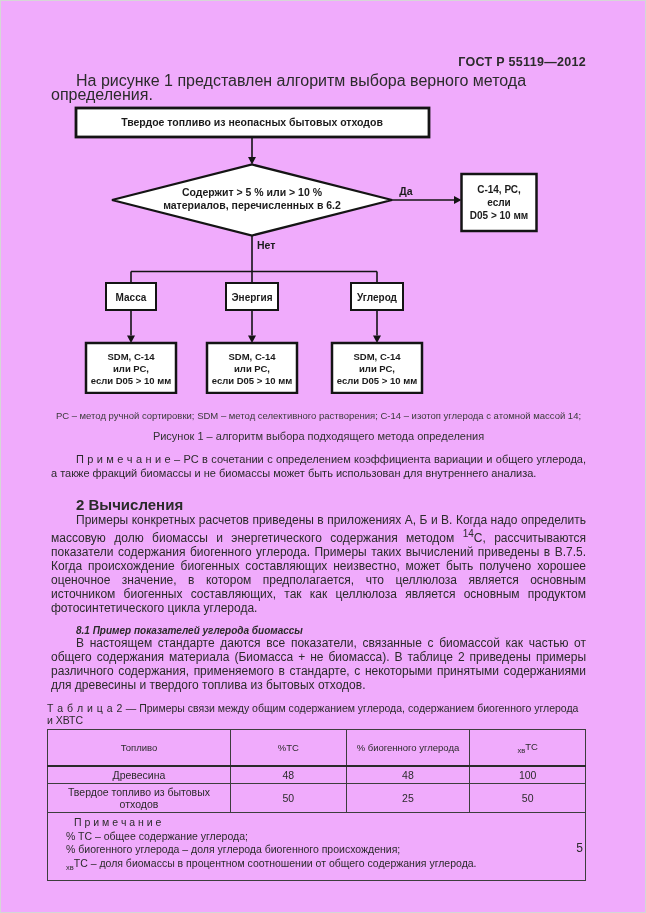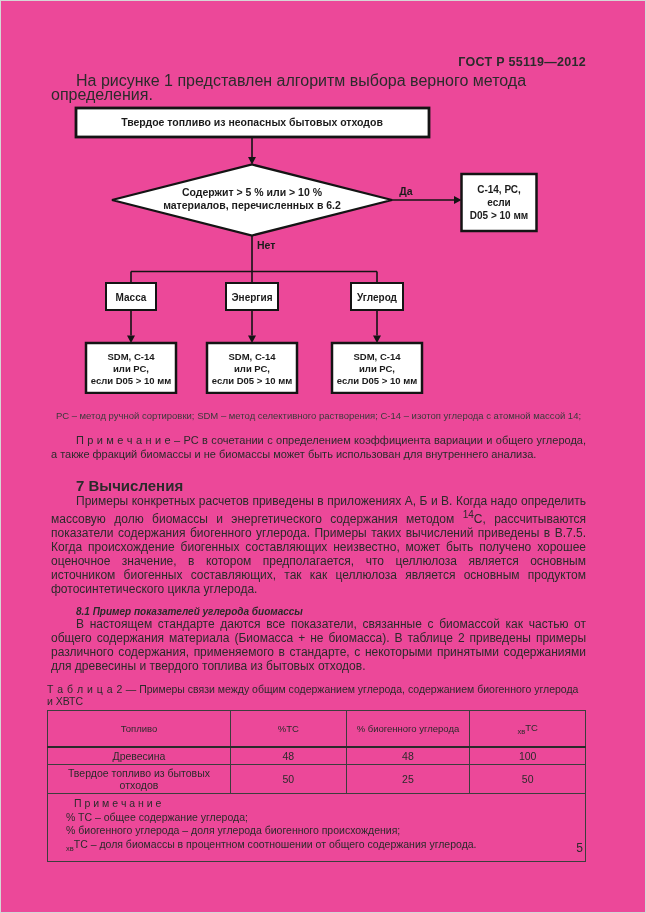--- a/index.html
+++ b/index.html
@@ -1,19 +1,19 @@
 <!DOCTYPE html>
 <html><head>
 <meta charset="utf-8">
 <style>
   html,body { margin:0; padding:0; background:#ffffff; }
   .page {
     position:relative;
     width:646px; height:913px;
-    background:#ec4899;
+    background:#f0abfc;
     border:1px solid #d6d6d6;
     box-sizing:border-box;
     font-family:"Liberation Sans","DejaVu Sans",sans-serif;
     color:#2b2b2b;
     overflow:hidden;
   }
   .content { position:absolute; left:50px; top:0; width:535px; }
   .gost-header { margin-top:54px; text-align:right; font-weight:bold; font-size:12.5px; letter-spacing:0.3px; }
   .intro { margin-top:5px; font-size:16px; line-height:14px; text-indent:25px; }
   .flow-wrap { margin-top:4px; }
@@ -109,24 +109,25 @@
         <text x="326" y="254" text-anchor="middle" font-size="9.5">SDM, С-14</text>
         <text x="326" y="266" text-anchor="middle" font-size="9.5">или РС,</text>
         <text x="326" y="278" text-anchor="middle" font-size="9.5">если D05 &gt; 10 мм</text>
       </svg>
     </div>
 
     <div class="legend">
       <div>РС – метод ручной сортировки; SDM – метод селективного растворения; С-14 – изотоп углерода с атомной массой 14;</div>
     </div>
 
+    <div class="fig-caption">Рисунок 1 – алгоритм выбора подходящего метода определения</div>
 
     <div class="fig-note">П р и м е ч а н и е  – РС в сочетании с определением коэффициента вариации и общего углерода, а также фракций биомассы и не биомассы может быть использован для внутреннего анализа.</div>
 
-    <div class="sec-title">7 Вычисления</div>
+    <div class="sec-title">2 Вычисления</div>
 
     <div class="body-para"><span>Примеры конкретных расчетов приведены в приложениях А, Б и В. Когда надо определить массовую долю биомассы и энергетического содержания методом </span><sup>14</sup><span>С, рассчитываются показатели содержания биогенного углерода. Примеры таких вычислений приведены в В.7.5. Когда происхождение биогенных составляющих неизвестно, может быть получено хорошее оценочное значение, в котором предполагается, что целлюлоза является основным источником биогенных составляющих, так как целлюлоза является основным продуктом фотосинтетического цикла углерода.</span></div>
 
 
     <div class="sub-title">8.1 Пример показателей углерода биомассы</div>
 
     <div class="body-para">В настоящем стандарте даются все показатели, связанные с биомассой как частью от общего содержания материала (Биомасса + не биомасса). В таблице 2 приведены примеры различного содержания, применяемого в стандарте, с некоторыми принятыми содержаниями для древесины и твердого топлива из бытовых отходов.</div>
 
     <div class="table-caption"><span class="cap-label">Т а б л и ц а  2</span> <span>— Примеры связи между общим содержанием углерода, содержанием биогенного углерода и ХВТС</span></div>
 

